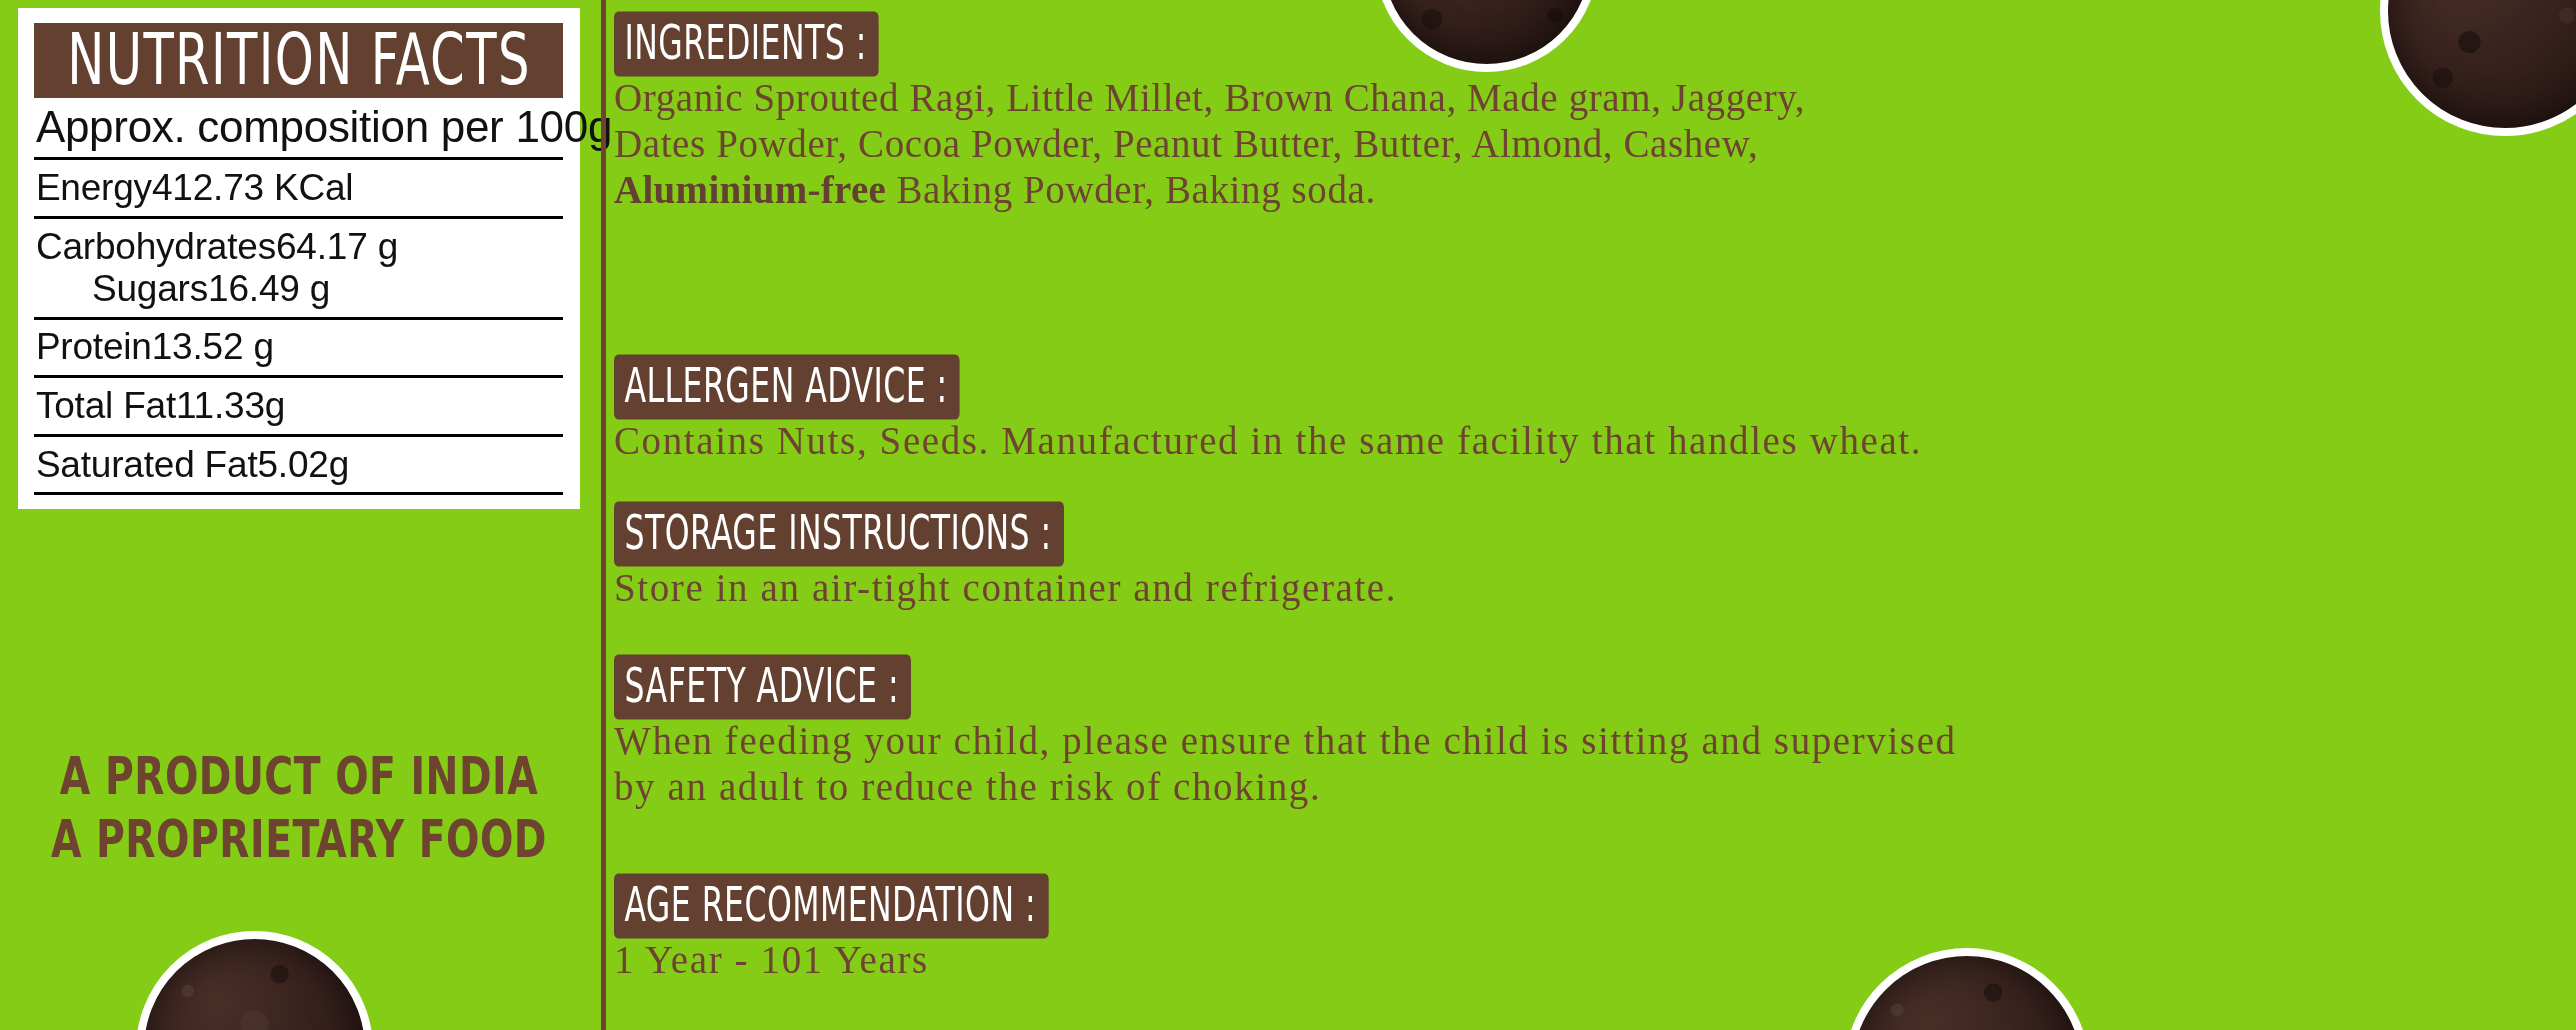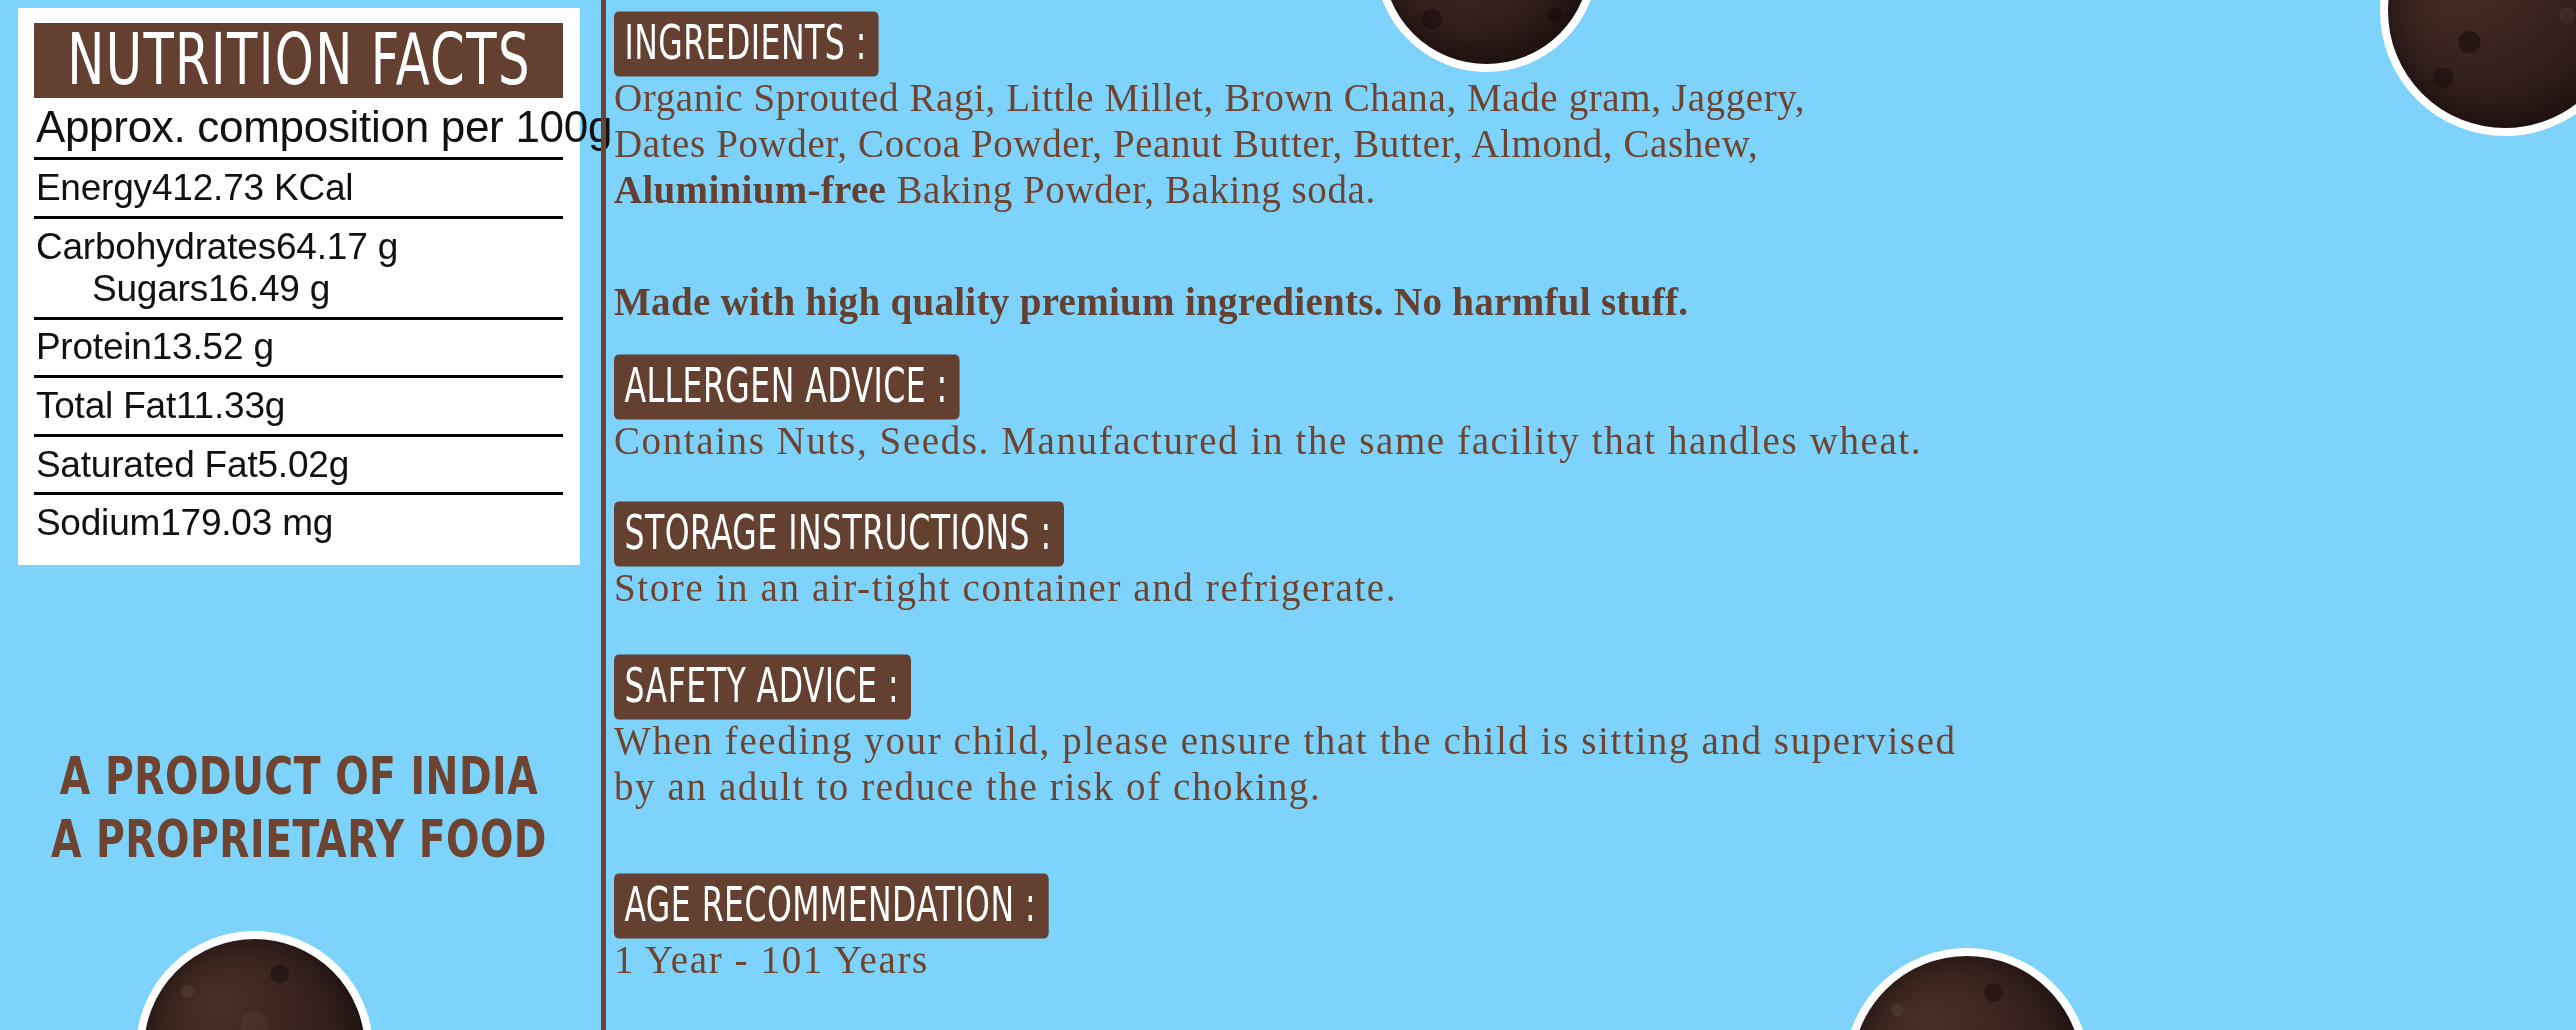--- a/index.html
+++ b/index.html
@@ -11,21 +11,21 @@
     height: 1031px;
     overflow: hidden;
     background: #e8a224;
     font-family: "Liberation Sans", sans-serif;
     position: relative;
   }
 
   .label-root {
     position: absolute;
     inset: 0;
-    background: #7dd3fc;
+    background: #84cc16;
     overflow: hidden;
   }
 
   
   .cookie {
     position: absolute;
     border-radius: 50%;
     background:
       radial-gradient(circle at 32% 28%, #4a2f26 0%, #3b2420 38%, #2c1a17 70%, #241412 100%);
     box-shadow: inset 0 0 39px rgba(0,0,0,0.55);
@@ -228,24 +228,20 @@
         <span class="nlabel">Total Fat</span>
         <span class="nvalue">11.33g</span>
       </div>
 
       <div class="nrow">
         <span class="nlabel">Saturated Fat</span>
         <span class="nvalue">5.02g</span>
       </div>
 
 
-      <div class="nrow last">
-        <span class="nlabel">Sodium</span>
-        <span class="nvalue">179.03 mg</span>
-      </div>
 
     </div>
 
     <div class="product-of">
       <div>A PRODUCT OF INDIA</div>
       <div>A PROPRIETARY FOOD</div>
     </div>
 
   </div>
 
@@ -255,23 +251,20 @@
 
     <div class="block blk-ingredients">
       <span class="tag">INGREDIENTS :</span>
       <div class="body-text">
         <div>Organic Sprouted Ragi, Little Millet, Brown Chana, Made gram, Jaggery,</div>
         <div>Dates Powder, Cocoa Powder, Peanut Butter, Butter, Almond, Cashew,</div>
         <div><span class="bold-serif">Aluminium-free</span><span> Baking Powder, Baking soda.</span></div>
       </div>
     </div>
 
-    <div class="block blk-statement">
-      <div class="statement">Made with high quality premium ingredients. No harmful stuff.</div>
-    </div>
 
     <div class="block blk-allergen">
       <span class="tag">ALLERGEN ADVICE :</span>
       <div class="body-text wide">Contains Nuts, Seeds. Manufactured in the same facility that handles wheat.</div>
     </div>
 
     <div class="block blk-storage">
       <span class="tag">STORAGE INSTRUCTIONS :</span>
       <div class="body-text wide">Store in an air-tight container and refrigerate.</div>
     </div>

